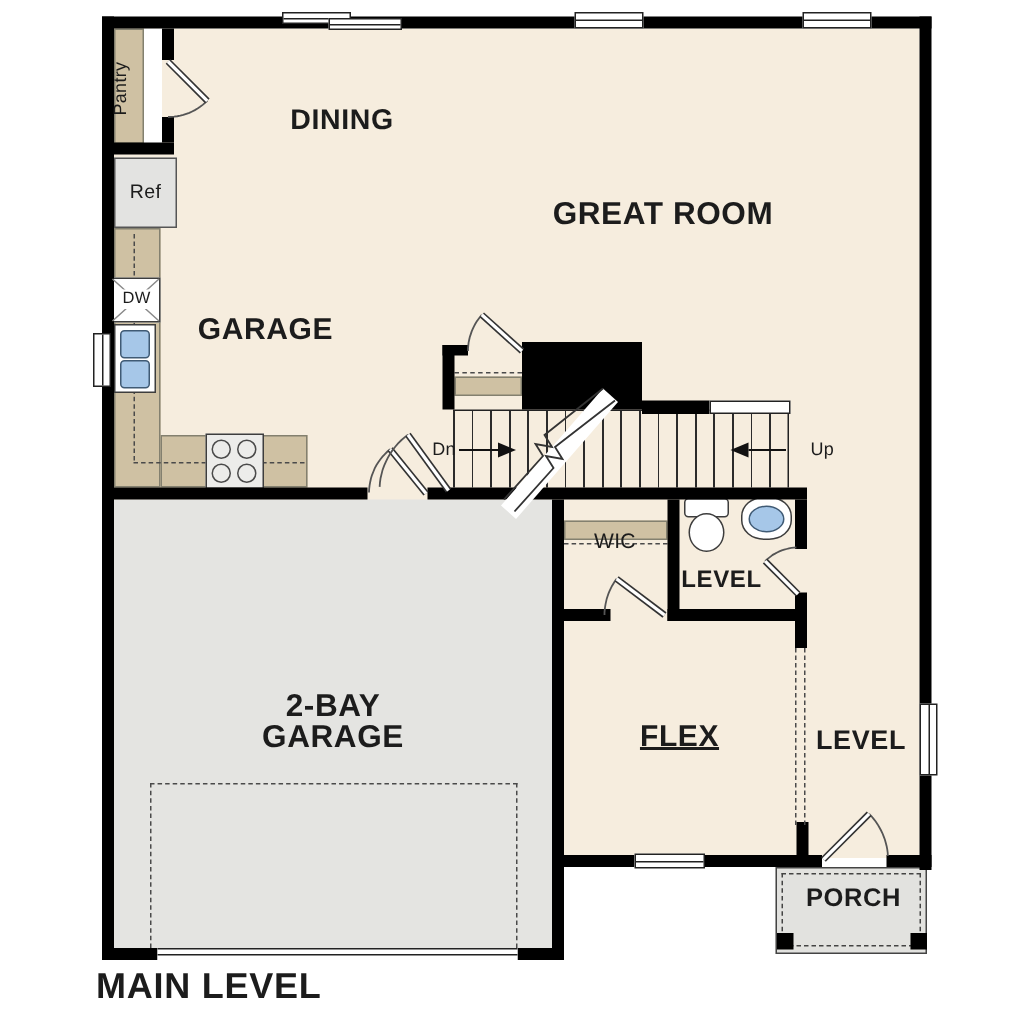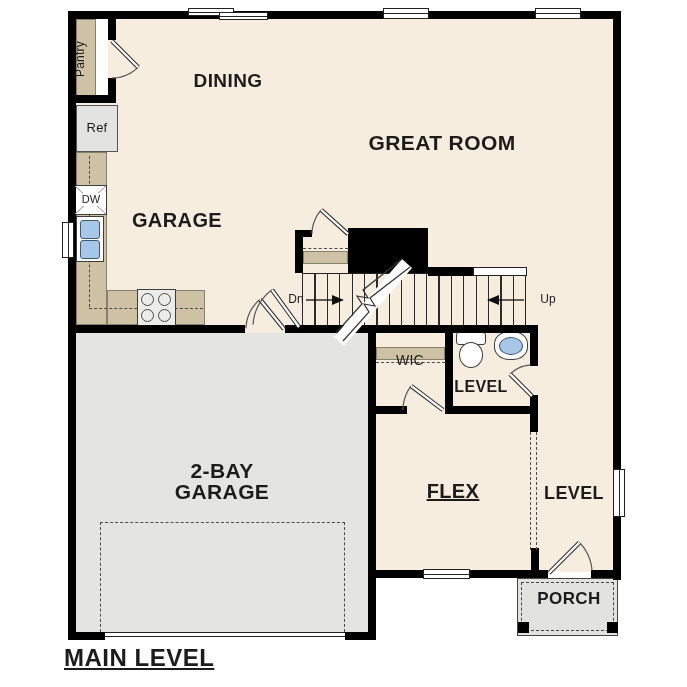--- a/index.html
+++ b/index.html
@@ -158,14 +158,14 @@
   <div class="lbl" style="left:383px;top:480px;width:140px;font-size:20px;text-decoration:underline;">FLEX</div>
   <div class="lbl" style="left:534px;top:483px;width:80px;font-size:18px;">LEVEL</div>
   <div class="lbl" style="left:519px;top:589px;width:100px;font-size:17px;">PORCH</div>
   <div class="lbl" style="left:433px;top:378px;width:96px;font-size:16px;">LEVEL</div>
   <div class="lbl sm" style="left:372px;top:352px;width:76px;font-size:14px;">WIC</div>
   <div class="lbl sm" style="left:74px;top:28px;width:22px;height:62px;font-size:12px;writing-mode:vertical-rl;transform:rotate(180deg);">Pantry</div>
   <div class="lbl sm" style="left:76px;top:121px;width:42px;font-size:13px;">Ref</div>
   <div class="lbl sm" style="left:79px;top:193px;width:24px;font-size:11px;background:#fff;">DW</div>
   <div class="lbl sm" style="left:284px;top:293px;width:24px;font-size:12px;">Dn</div>
   <div class="lbl sm" style="left:528px;top:293px;width:28px;font-size:12px;text-align:right;">Up</div>
-  <div class="lbl" style="left:64px;top:644px;width:280px;font-size:24px;text-align:left;letter-spacing:0.5px;text-decoration:underline;">MAIN LEVEL</div>
+  <div class="lbl" style="left:64px;top:644px;width:280px;font-size:24px;text-align:left;letter-spacing:0.5px;">MAIN LEVEL</div>
 </div>
 
 </body></html>

